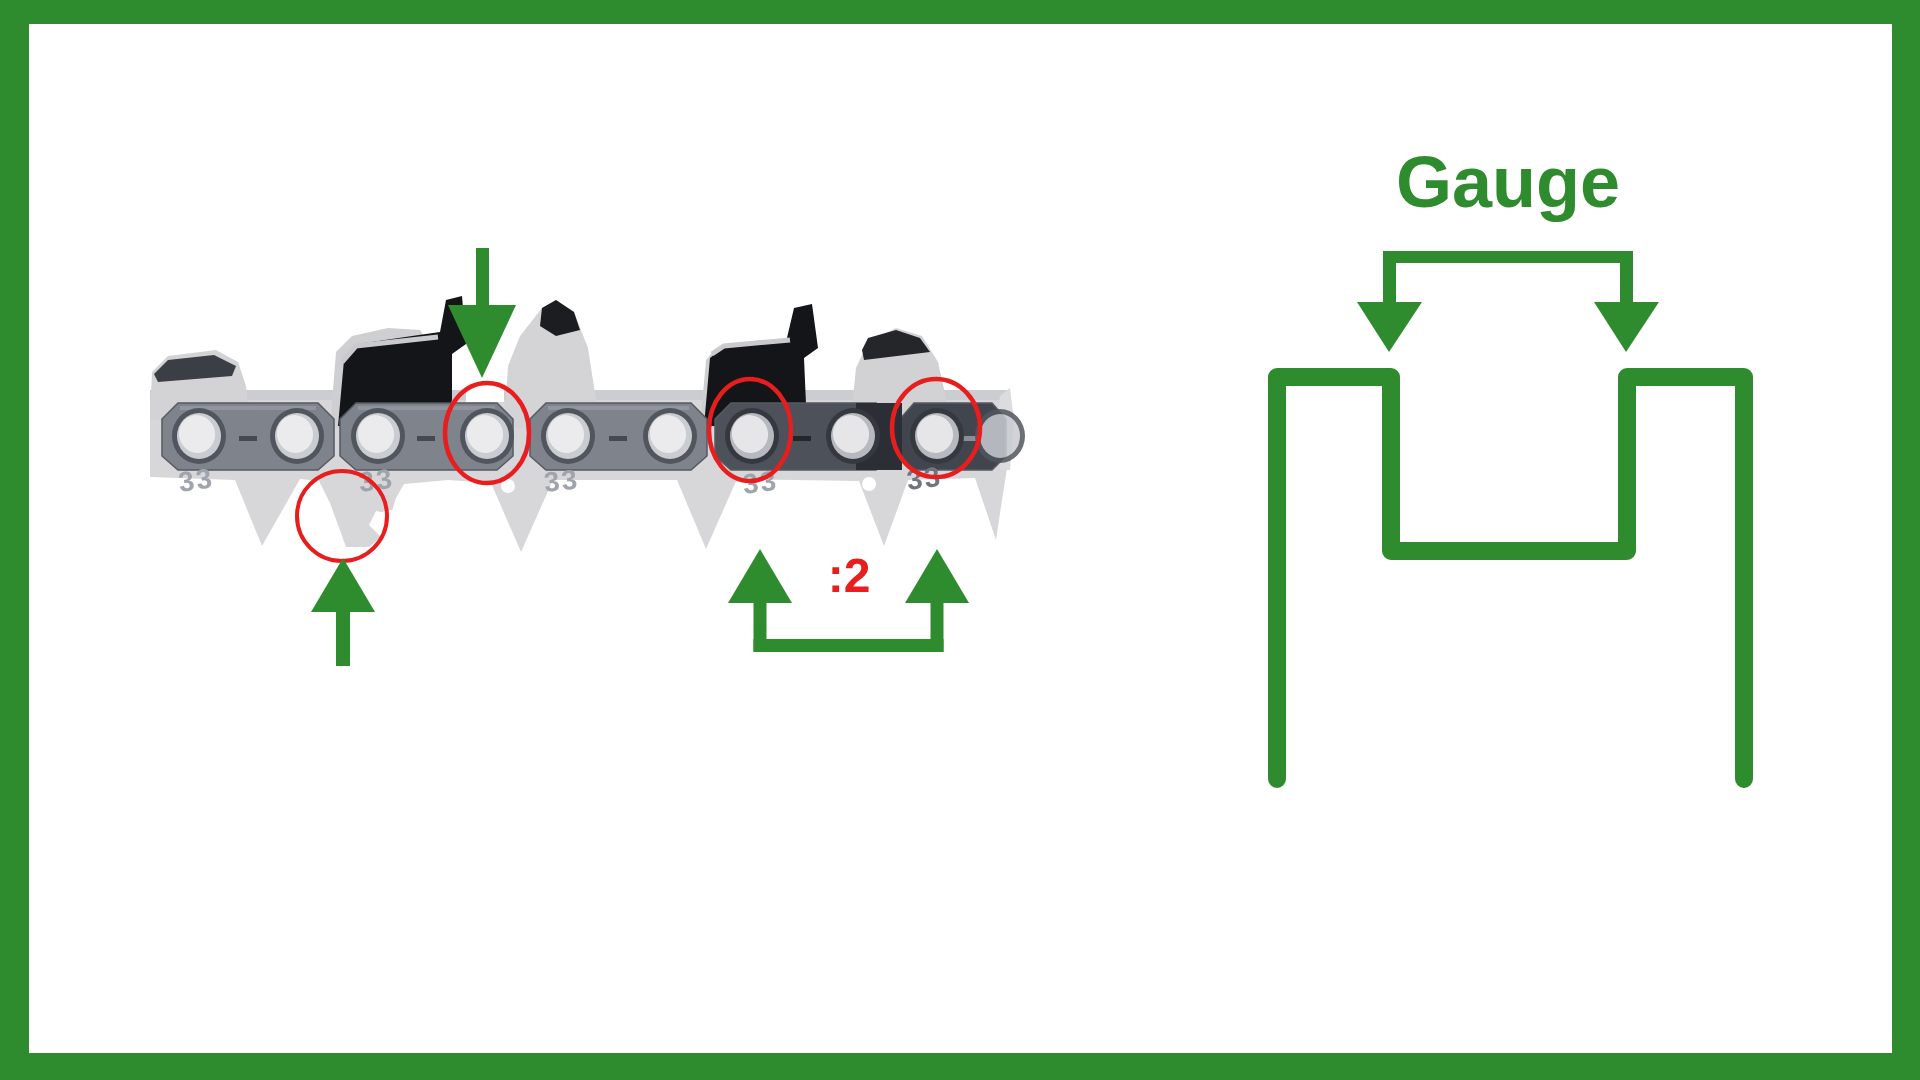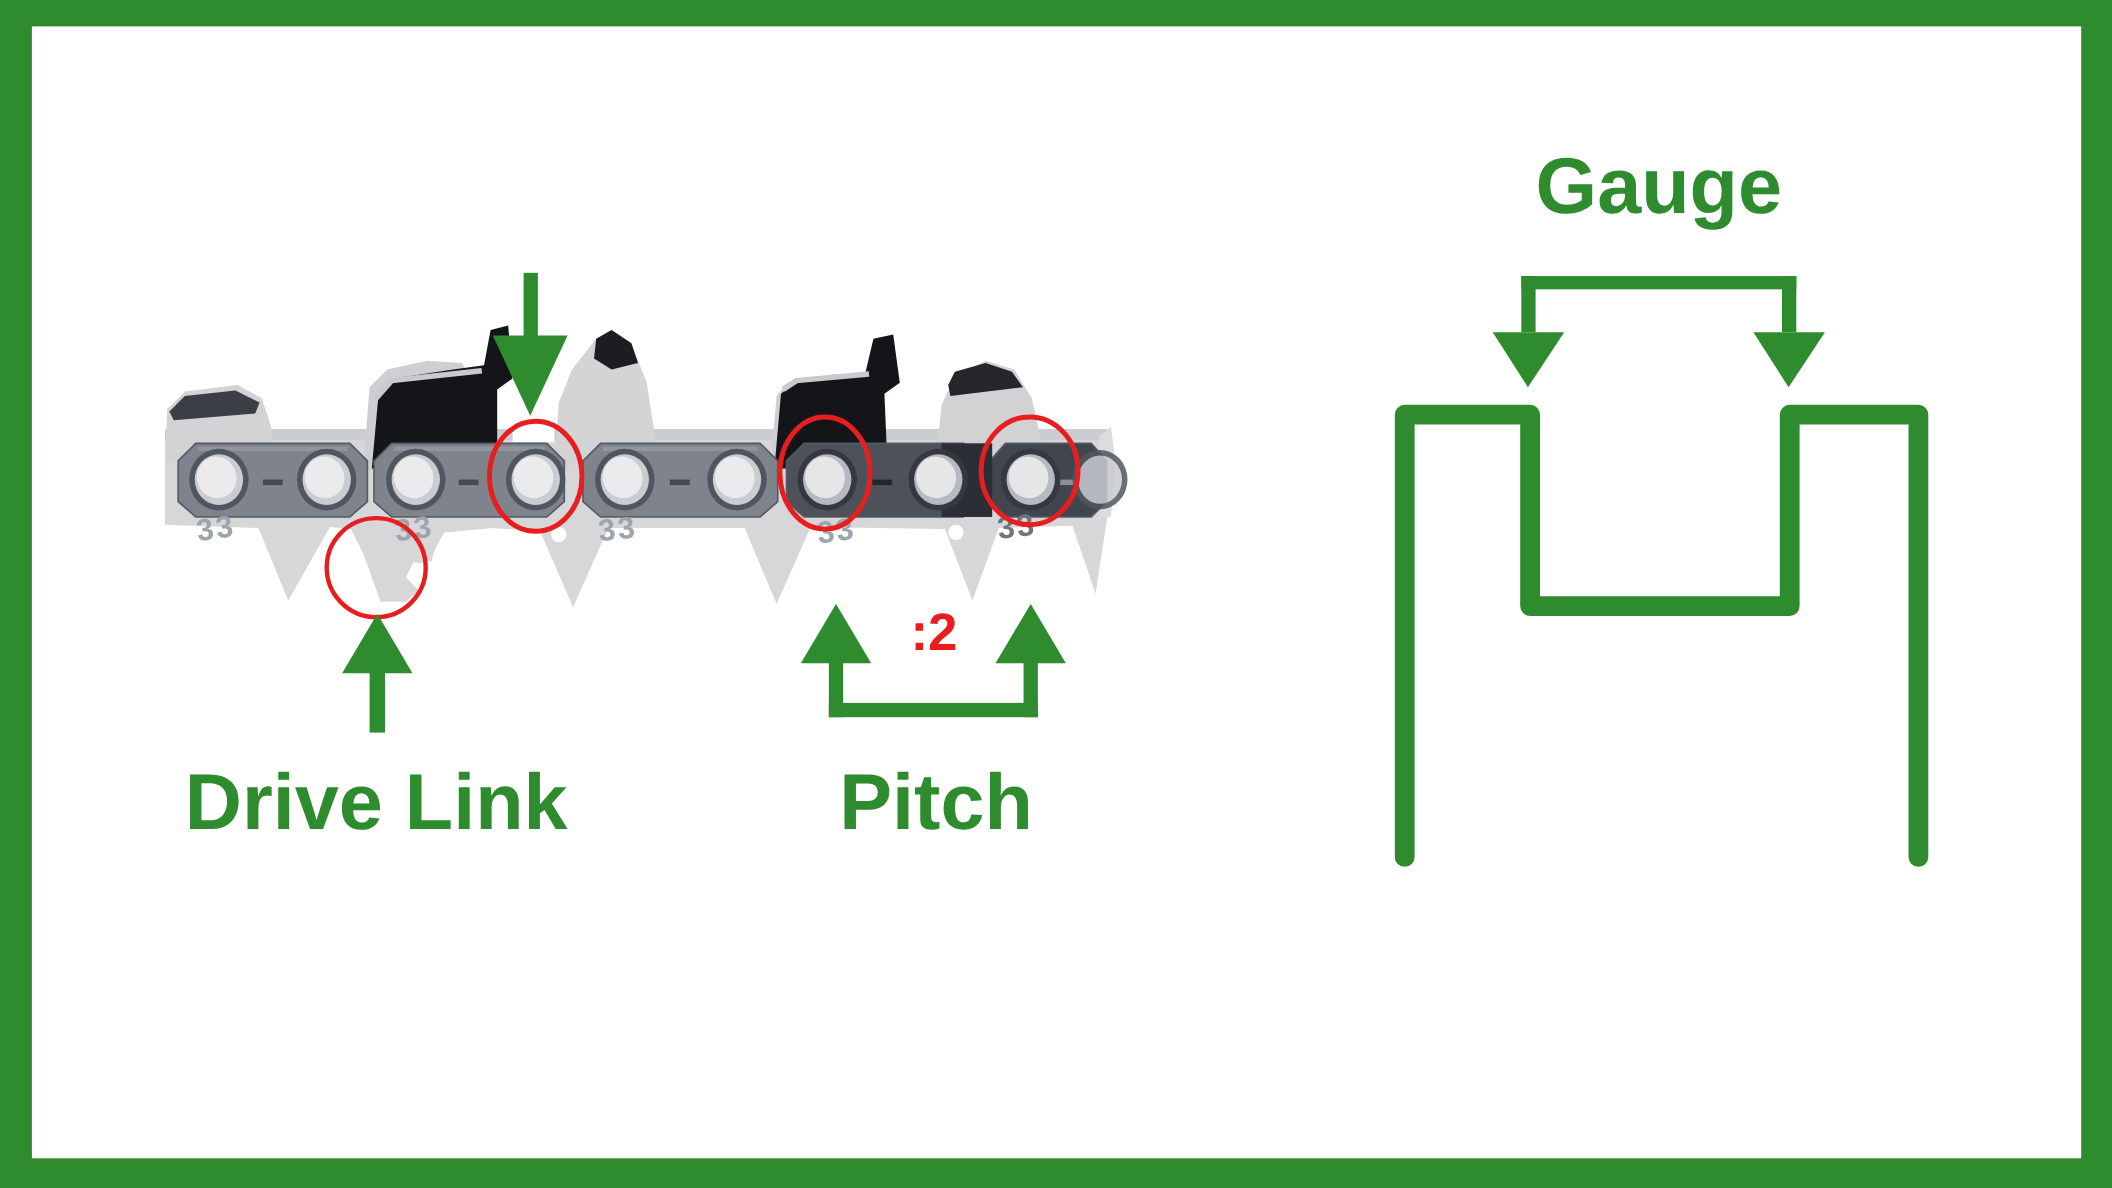--- a/index.html
+++ b/index.html
@@ -24,21 +24,21 @@
     position:absolute;
     transform:translateX(-50%);
     white-space:nowrap;
     color:var(--green);
     font-weight:700;
     font-size:72px;
     line-height:1;
     letter-spacing:0px;
   }
   .lbl-rivet{left:483px;top:134px;}
-  .lbl-gauge{left:1508px;top:134px;}
+  .lbl-gauge{left:1508px;top:146px;}
   .lbl-drive{left:342px;top:694px;}
   .lbl-pitch{left:851px;top:694px;}
   .lbl-ratio{
     position:absolute;left:849px;top:552px;
     transform:translateX(-50%);
     color:var(--red);font-weight:700;font-size:48px;line-height:1;
   }
   .footer{
     position:absolute;left:1647px;top:958px;
     transform:translateX(-50%);
@@ -219,17 +219,15 @@
 
     <g class="gfill">
       <rect x="0" y="0" width="1920" height="24"></rect>
       <rect x="0" y="1053" width="1920" height="27"></rect>
       <rect x="0" y="0" width="29" height="1080"></rect>
       <rect x="1892" y="0" width="28" height="1080"></rect>
     </g>
   </svg>
 
   <div class="label lbl-gauge">Gauge</div>
-  <div class="label lbl-drive">Drive Link</div>
-  <div class="label lbl-pitch">Pitch</div>
   <div class="lbl-ratio">:2</div>
 
 </div>
 
 </body></html>

